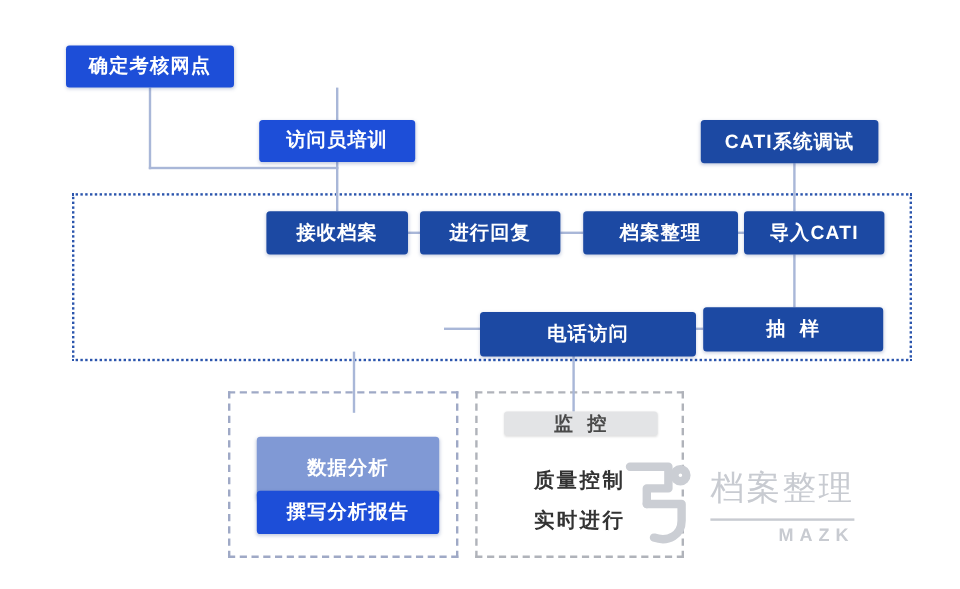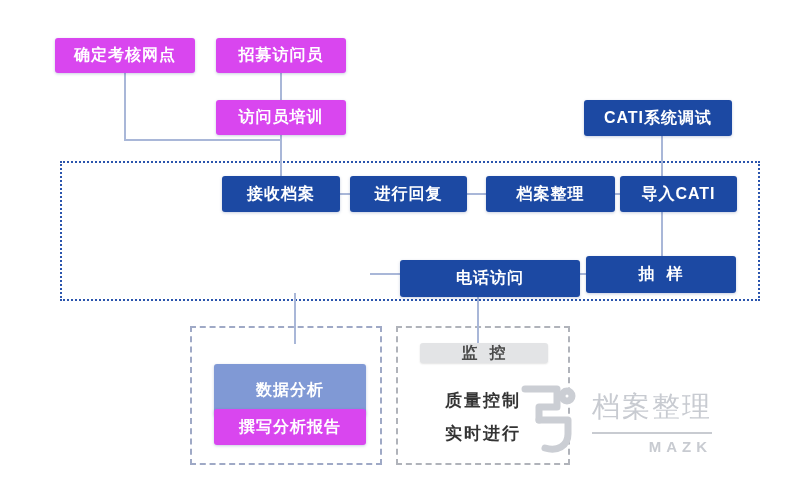--- a/index.html
+++ b/index.html
@@ -18,21 +18,21 @@
 
   
   .node {
     position:absolute; box-sizing:border-box;
     display:flex; align-items:center; justify-content:center;
     font-size:16px; font-weight:bold; color:#ffffff;
     border-radius:3px; white-space:pre; letter-spacing:1px;
     box-shadow:0 1px 3px rgba(30,60,130,0.25);
   }
   .blue-dark   { background:#1C49A3; }
-  .blue-medium { background:#d946ef; }
+  .blue-medium { background:#1d4ed8; }
   .blue-light  { background:#8099D5; }
   .gray-box    { background:#E3E4E6; color:#4A4A4A; box-shadow:0 1px 2px rgba(0,0,0,0.12); }
 
   .n-determine   { left:55px;  top:38px;  width:140px; height:35px; }
   .n-recruit     { left:216px; top:38px;  width:130px; height:35px; }
   .n-training    { left:216px; top:100px; width:130px; height:35px; }
   .n-catidebug   { left:584px; top:100px; width:148px; height:36px; }
   .n-receive     { left:222px; top:176px; width:118px; height:36px; }
   .n-reply       { left:350px; top:176px; width:117px; height:36px; }
   .n-organize    { left:486px; top:176px; width:129px; height:36px; }
@@ -78,21 +78,20 @@
   <div class="line" style="left:467px;top:193px;width:19px;height:2px"></div>
   <div class="line" style="left:603px;top:193px;width:17px;height:2px"></div>
   <div class="line" style="left:661px;top:212px;width:2px;height:44px"></div>
   <div class="line" style="left:550px;top:273px;width:36px;height:2px"></div>
   <div class="line" style="left:370px;top:273px;width:30px;height:2px"></div>
   <div class="line" style="left:294px;top:293px;width:2px;height:51px"></div>
   <div class="line" style="left:477px;top:293px;width:2px;height:50px"></div>
   <div class="line" style="left:289px;top:380px;width:2px;height:29px"></div>
 
   <div class="node blue-medium n-determine">确定考核网点</div>
-  <div class="node blue-medium n-recruit">招募访问员</div>
   <div class="node blue-medium n-training">访问员培训</div>
   <div class="node blue-dark n-catidebug">CATI系统调试</div>
 
   <div class="node blue-dark n-receive">接收档案</div>
   <div class="node blue-dark n-reply">进行回复</div>
   <div class="node blue-dark n-organize">档案整理</div>
   <div class="node blue-dark n-import">导入CATI</div>
 
   <div class="node blue-dark n-phone">电话访问</div>
   <div class="node blue-dark n-sampling">抽  样</div>

